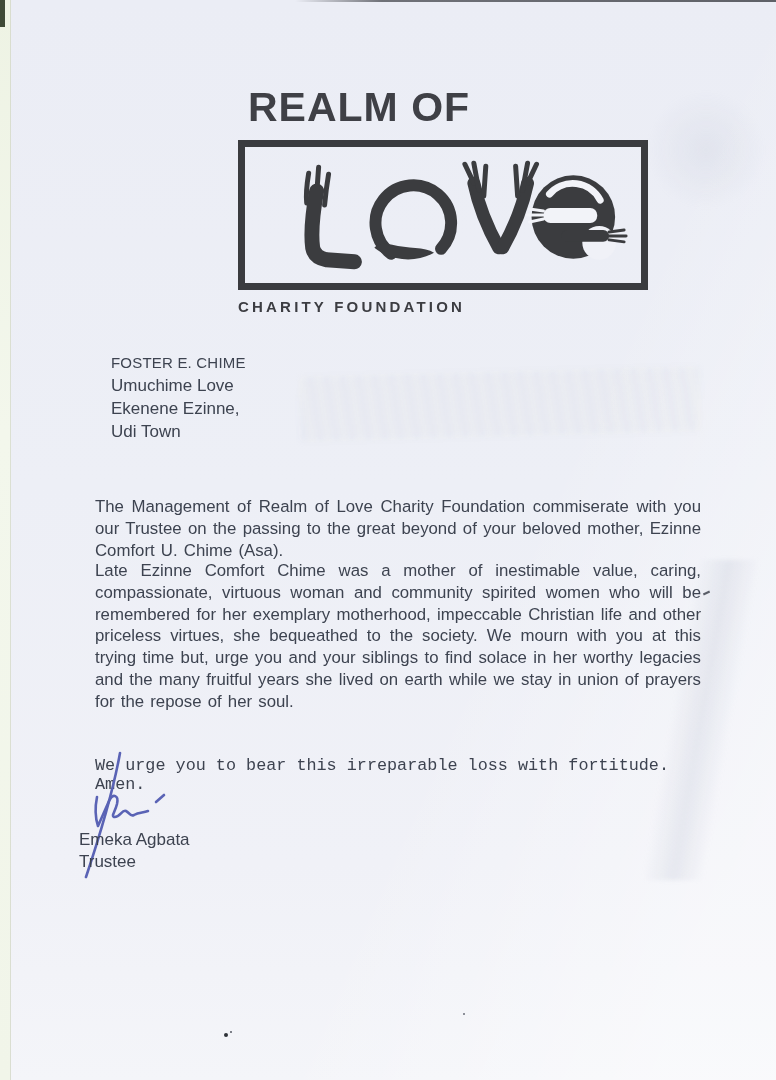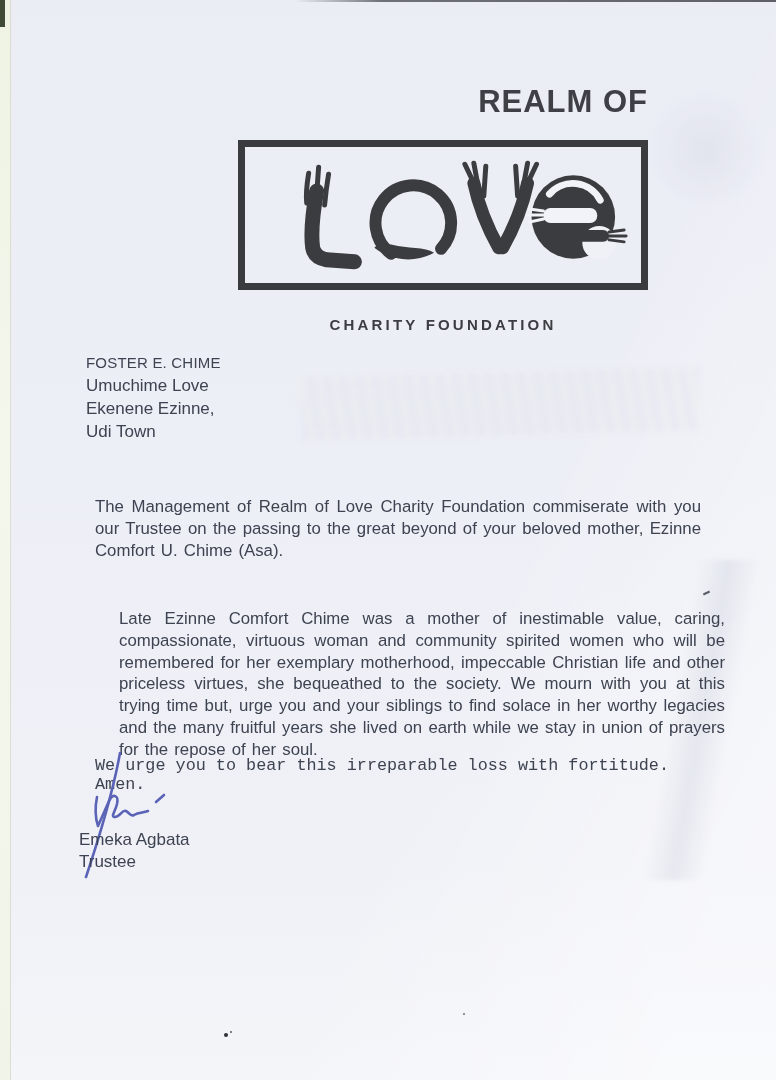--- a/index.html
+++ b/index.html
@@ -46,49 +46,49 @@
     position: absolute; right: 10px; top: 90px; width: 120px; height: 120px;
     background: radial-gradient(ellipse at center, rgba(182,188,205,0.18), transparent 70%);
     filter: blur(2px);
   }
   .speck-a { position: absolute; left: 224px; top: 1033px; width: 4px; height: 4px; border-radius: 50%; background: #2e3138; box-shadow: 5px -3px 0 -1px #565a63; }
   .speck-b { position: absolute; left: 703px; top: 592px; width: 7px; height: 2px; background: #5a5e68; transform: rotate(-25deg); }
   .speck-c { position: absolute; left: 463px; top: 1013px; width: 2px; height: 2px; border-radius: 50%; background: #6a6e78; }
 
   
   .letterhead-title {
-    position: absolute; left: 238px; top: 84px; width: 410px;
-    text-align: right; font-size: 31px; font-weight: bold;
+    position: absolute; left: 248px; top: 84px; width: 410px;
+    text-align: left; font-size: 41px; font-weight: bold;
     letter-spacing: 1px; color: #3f4046;
   }
   .logo-box {
     position: absolute; left: 238px; top: 140px; width: 410px; height: 150px;
     border: 7px solid #3a3b3f; box-sizing: border-box;
   }
   .logo-box svg { display: block; width: 100%; height: 100%; }
   .letterhead-subtitle {
-    position: absolute; left: 238px; top: 316px; width: 410px;
-    text-align: center; font-size: 15px; font-weight: bold;
+    position: absolute; left: 238px; top: 298px; width: 410px;
+    text-align: left; font-size: 15px; font-weight: bold;
     letter-spacing: 3.2px; color: #3c3d42;
   }
 
   
-  .recipient { position: absolute; left: 86px; top: 351px; font-size: 17px; line-height: 23px; }
+  .recipient { position: absolute; left: 111px; top: 351px; font-size: 17px; line-height: 23px; }
   .recipient .line-caps { font-size: 15px; letter-spacing: 0.2px; }
   .heading {
     position: absolute; left: 95px; top: 452px; width: 606px;
     text-align: center; font-size: 17.5px; font-weight: bold; color: #353b47;
   }
   .para {
     position: absolute; left: 95px; width: 606px;
     font-size: 16.8px; line-height: 21.8px; text-align: justify;
     word-spacing: 1.5px; color: #3d4350;
   }
   .para-1 { top: 496px; }
-  .para-2 { top: 608px; margin-left: 24px; }
+  .para-2 { top: 560px; }
   .closing { position: absolute; left: 95px; top: 756px; width: 606px; font-size: 16.8px; font-family: Liberation Mono, monospace; }
 
   
   .signature-svg { position: absolute; left: 68px; top: 745px; width: 130px; height: 140px; pointer-events: none; }
   .signer { position: absolute; left: 79px; top: 829px; font-size: 17px; line-height: 22px; }
 </style>
 </head>
 <body>
 
 <div class="page">

